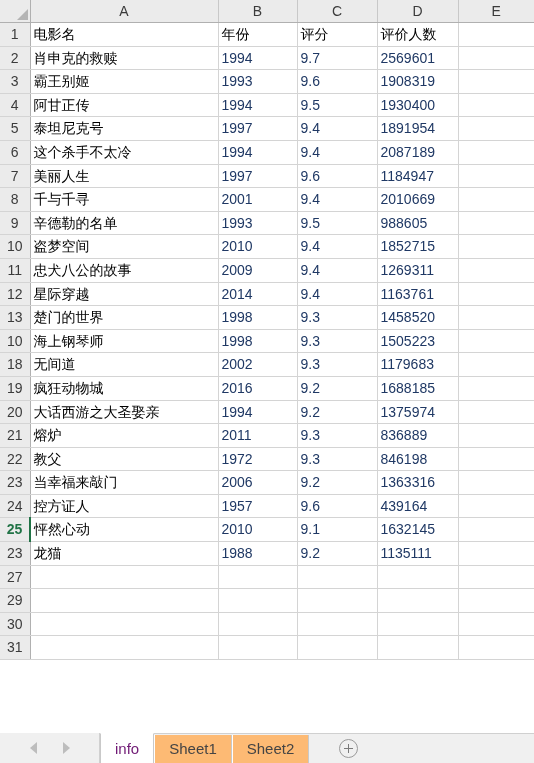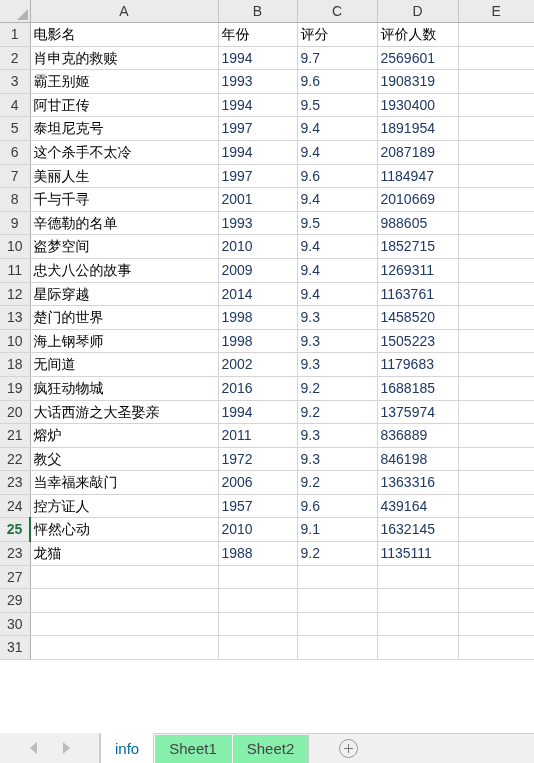--- a/index.html
+++ b/index.html
@@ -149,28 +149,28 @@
     display: flex;
     align-items: flex-end;
     height: 30px;
   }
   .sheet-tab {
     height: 28px;
     line-height: 28px;
     padding: 0 14px;
     font-size: 15px;
     color: #444444;
-    background: #86efac;
+    background: #fdba74;
     border-left: 1px solid #ffffff;
     border-right: 1px solid #c9c9c9;
     text-align: center;
   }
   .sheet-tab.active {
     background: #ffffff;
-    color: #0369a1;
+    color: #701a75;
     border-left: 1px solid #c9c9c9;
     border-right: 1px solid #c9c9c9;
     border-top: 1px solid #ffffff;
     height: 30px;
     line-height: 30px;
   }
 
   #add-sheet {
     width: 46px;
     height: 30px;

